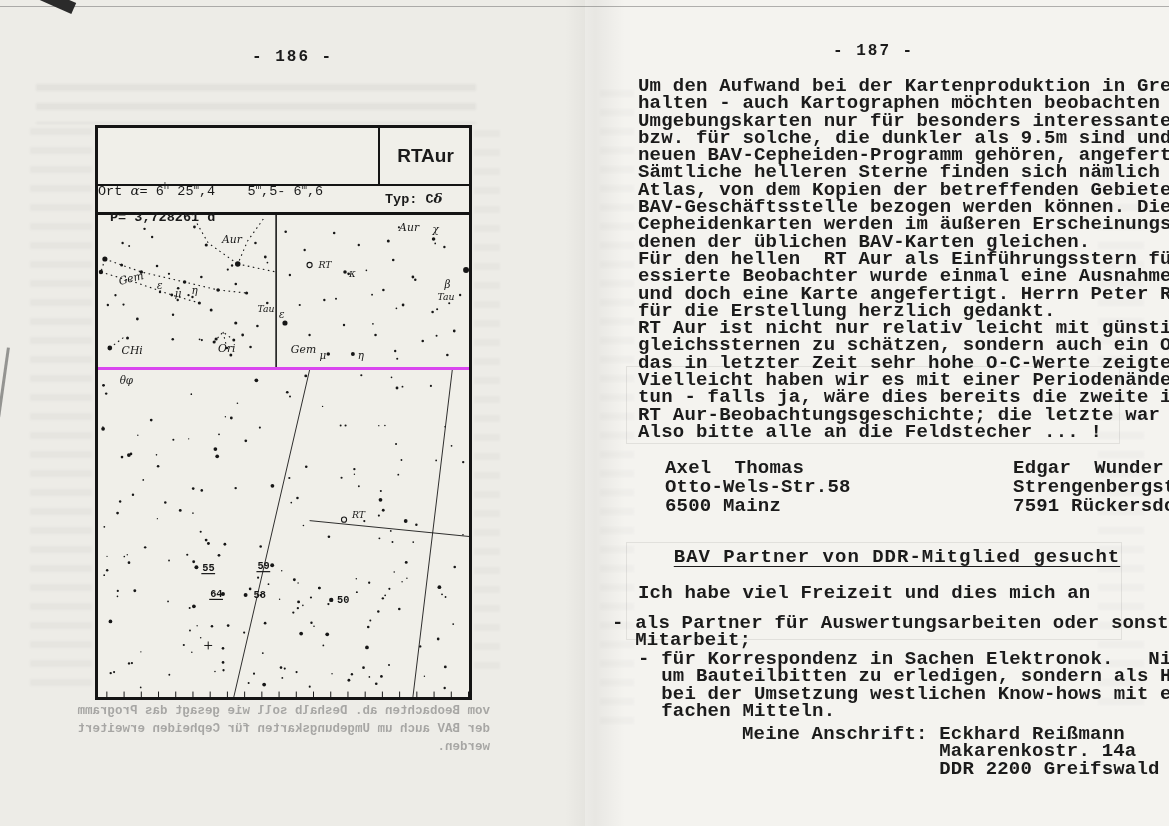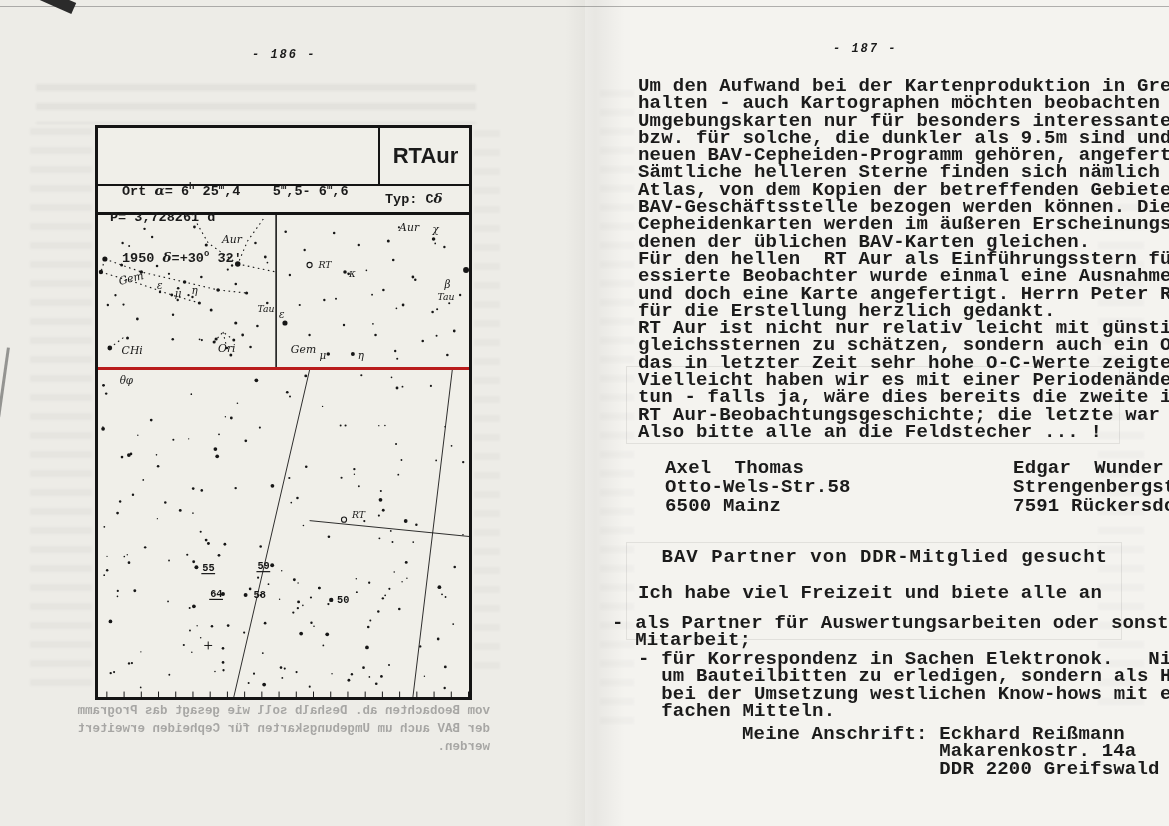--- a/index.html
+++ b/index.html
@@ -7,21 +7,21 @@
   .scan{position:relative;width:1169px;height:826px;background:#f4f3ef;overflow:hidden;color:#1b1b1b;}
   .page-left-bg{position:absolute;left:0;top:0;width:585px;height:826px;background:#edecE7;}
   .page-right-bg{position:absolute;left:585px;top:0;width:584px;height:826px;background:#f4f3ef;}
   .gutter{position:absolute;left:565px;top:0;width:60px;height:826px;
     background:linear-gradient(90deg,rgba(0,0,0,0) 0%,rgba(0,0,0,0.05) 50%,rgba(0,0,0,0) 100%);}
   .scan-topline{position:absolute;left:0;top:6px;width:1169px;height:1px;background:rgba(90,90,90,.45);}
   .corner-mark{position:absolute;left:24px;top:-8px;width:52px;height:12px;background:#2b2b2b;transform:rotate(24deg);}
   .edge-scribble{position:absolute;left:2px;top:348px;width:10px;height:70px;border-left:3px solid rgba(60,60,60,.5);transform:rotate(8deg);}
 
   .mono{font-weight:bold;letter-spacing:.2px;}
-  .pagenum{position:absolute;font-size:12px;font-weight:bold;letter-spacing:2px;font-style:italic;}
+  .pagenum{position:absolute;font-size:16px;font-weight:bold;letter-spacing:2px;}
   .pagenum.left{left:252px;top:48px;}
   .pagenum.right{left:833px;top:42px;}
 
   
   .bleed{position:absolute;opacity:.5;pointer-events:none;
     background:repeating-linear-gradient(to bottom,rgba(110,110,110,0.16) 0 7px,rgba(110,110,110,0) 7px 19px);
     filter:blur(.8px);}
   .bleed.b1{left:36px;top:84px;width:440px;height:40px;}
   .bleed.b2{left:30px;top:128px;width:62px;height:560px;opacity:.35;}
   .bleed.b3{left:474px;top:130px;width:26px;height:540px;opacity:.3;}
@@ -29,37 +29,37 @@
   .bleed.b5{left:1098px;top:90px;width:46px;height:620px;opacity:.22;}
   .bleed-mirror{position:absolute;left:40px;top:702px;width:450px;font-size:12.5px;font-weight:bold;color:#6e6e6e;
     line-height:18px;opacity:.55;transform:scaleX(-1);filter:blur(.4px);white-space:pre;}
   .ghost-box{position:absolute;border:1px solid rgba(60,60,60,.10);}
   .gb1{left:626px;top:366px;width:492px;height:76px;}
   .gb2{left:626px;top:542px;width:494px;height:96px;}
 
   
   .chart-box{position:absolute;left:95px;top:125px;width:377px;height:575px;border:3px solid #141414;background:#f0efe9;box-sizing:border-box;}
   .ch-row1{position:relative;height:56px;border-bottom:2px solid #141414;}
-  .ch-coords{position:absolute;left:0;top:0;width:321px;height:56px;padding:7px 0 0 24px;box-sizing:border-box;font-size:13.5px;font-weight:bold;line-height:21px;white-space:pre;}
+  .ch-coords{position:absolute;left:0;top:0;width:321px;height:56px;padding:7px 0 0 0;box-sizing:border-box;font-size:13.5px;font-weight:normal;line-height:21px;white-space:pre;}
   .ch-coords sup{font-size:9px;}
   .ch-title{position:absolute;left:280px;top:0;width:91px;height:56px;border-left:2px solid #141414;
-    font-family:"Liberation Sans","DejaVu Sans",sans-serif;font-weight:bold;font-size:22px;letter-spacing:0px;
+    font-family:"Liberation Sans","DejaVu Sans",sans-serif;font-weight:bold;font-size:19px;letter-spacing:0px;
     display:flex;align-items:center;justify-content:center;}
   .ch-row2{position:relative;height:26px;border-bottom:3px solid #141414;font-size:13.5px;font-weight:bold;}
   .ch-period{position:absolute;left:12px;top:4px;margin-top:20px;}
   .ch-type{position:absolute;left:287px;top:4px;}
   .ch-row2 i,.ch-coords i{font-style:italic;font-family:"DejaVu Serif",serif;}
   .panel-wrap{position:relative;}
   svg{display:block;}
 
   
   .rp{position:absolute;font-size:19px;font-weight:bold;line-height:17.3px;white-space:pre;letter-spacing:.2px;}
   .rp-para{left:638px;top:78px;}
   .rp-addr{left:665px;top:459px;line-height:19px;}
-  .rp-head{left:638px;top:549px;width:470px;text-align:right;letter-spacing:1px;text-underline-offset:4px;}
+  .rp-head{left:662px;top:549px;width:470px;text-align:center;letter-spacing:1px;text-decoration:underline;text-underline-offset:4px;}
   .rp-intro{left:638px;top:585px;}
   .rp-b1{left:612px;top:615px;}
   .rp-b2{left:638px;top:651px;}
   .rp-b2 .u{text-underline-offset:3px;padding-left:23px;}
   .rp-anschrift{left:742px;top:726px;}
 </style>
 </head>
 <body>
 
 <div class="scan">
@@ -77,21 +77,20 @@
   <div class="bleed b5"></div>
   <div class="ghost-box gb1"></div>
   <div class="ghost-box gb2"></div>
 
   <div class="pagenum left mono">- 186 -</div>
 
   <div class="chart-box">
     <div class="ch-row1">
       <div class="ch-coords">
         <div>Ort <i>α</i>= 6<sup>h</sup> 25<sup>m</sup>,4    5<sup>m</sup>,5- 6<sup>m</sup>,6</div>
-        <div>1950 <i>δ</i>=+30<sup>o</sup> 32'</div>
       </div>
       <div class="ch-title">RTAur</div>
     </div>
     <div class="ch-row2">
       <span class="ch-period">P= 3,728261 d</span>
       <span class="ch-type">Typ: C<i>δ</i></span>
     </div>
     <div class="panel-wrap">
       <svg id="midPanel" width="371" height="152" viewBox="0 0 377 152" preserveAspectRatio="none">
           <line x1="181" y1="0" x2="181" y2="152" stroke="#161616" stroke-width="1.6"></line>
@@ -210,21 +209,21 @@
           <circle cx="215" cy="50" r="2.6" fill="none" stroke="#161616" stroke-width="1.1"></circle>
           <text x="255" y="62" fill="#161616" style="font-family:&quot;DejaVu Serif&quot;,serif;font-style:italic;font-size:10.5px;">κ</text>
           <text x="352" y="73" fill="#161616" style="font-family:&quot;DejaVu Serif&quot;,serif;font-style:italic;font-size:10.5px;">β</text>
           <text x="345" y="85" fill="#161616" style="font-family:&quot;DejaVu Serif&quot;,serif;font-style:italic;font-size:9.5px;">Tau</text>
           <text x="184" y="103" fill="#161616" style="font-family:&quot;DejaVu Serif&quot;,serif;font-style:italic;font-size:10.5px;">ε</text>
           <text x="196" y="138" fill="#161616" style="font-family:&quot;DejaVu Serif&quot;,serif;font-style:italic;font-size:11px;">Gem</text>
           <text x="225" y="144" fill="#161616" style="font-family:&quot;DejaVu Serif&quot;,serif;font-style:italic;font-size:10.5px;">μ</text>
           <text x="264" y="144" fill="#161616" style="font-family:&quot;DejaVu Serif&quot;,serif;font-style:italic;font-size:10.5px;">η</text>
         </svg>
     </div>
-    <div class="panel-wrap" style="border-top:3px solid #b91c1c;">
+    <div class="panel-wrap" style="border-top:3px solid #d946ef;">
       <svg id="bottomPanel" width="371" height="327" viewBox="0 0 377 330" preserveAspectRatio="none">
           <line x1="215" y1="0" x2="138" y2="330" stroke="#161616" stroke-width="0.9"></line>
           <line x1="360" y1="0" x2="320" y2="330" stroke="#161616" stroke-width="0.9"></line>
           <line x1="215" y1="152" x2="377" y2="168" stroke="#161616" stroke-width="0.9"></line>
           <circle cx="8.319053913466632" cy="23.82664242386818" r="1.2441743998555466" fill="#161616"></circle>
           <circle cx="196.4133040884044" cy="133.76694017648697" r="0.8539364080294035" fill="#161616"></circle>
           <circle cx="208.17714785714634" cy="237.54306876659393" r="0.7825561093515716" fill="#161616"></circle>
           <circle cx="285.94916814239696" cy="169.88881462812424" r="0.962764804402832" fill="#161616"></circle>
           <circle cx="112.20826769201085" cy="175.11664816737175" r="1.4812541888095438" fill="#161616"></circle>
           <circle cx="95.33989628124982" cy="284.88947057724" r="0.7721087781595998" fill="#161616"></circle>
@@ -478,21 +477,21 @@
 tun - falls ja, wäre dies bereits die zweite in der
 RT Aur-Beobachtungsgeschichte; die letzte war 1949.
 Also bitte alle an die Feldstecher ... !</div>
 
   <div class="rp rp-addr">Axel  Thomas                  Edgar  Wunder
 Otto-Wels-Str.58              Strengenbergstr.40
 6500 Mainz                    7591 Rückersdorf</div>
 
   <div class="rp rp-head">BAV Partner von DDR-Mitglied gesucht</div>
 
-  <div class="rp rp-intro">Ich habe viel Freizeit und biete alle an</div>
+  <div class="rp rp-intro">Ich habe viel Freizeit und dies mich an</div>
 
   <div class="rp rp-b1">- als Partner für Auswertungsarbeiten oder sonstige
   Mitarbeit;</div>
 
   <div class="rp rp-b2"><span>- für Korrespondenz in Sachen Elektronok. </span><span class="u">Nicht</span><span> um</span>
 <span>  um Bauteilbitten zu erledigen, sondern als Hilfe
   bei der Umsetzung westlichen Know-hows mit ein-
   fachen Mitteln.</span></div>
 
   <div class="rp rp-anschrift">Meine Anschrift: Eckhard Reißmann

